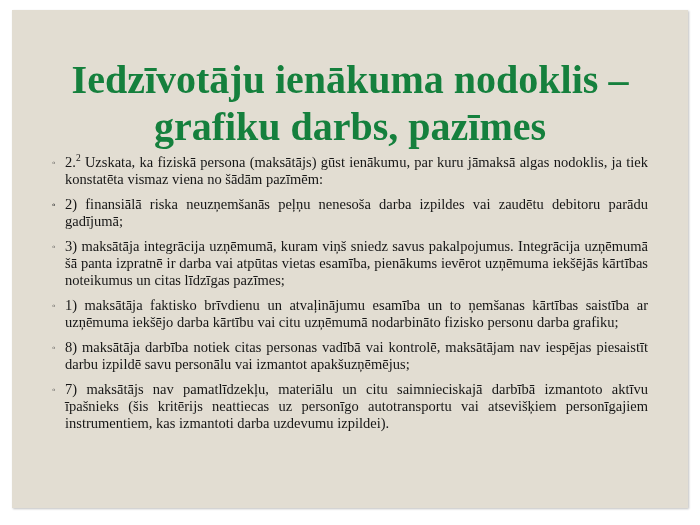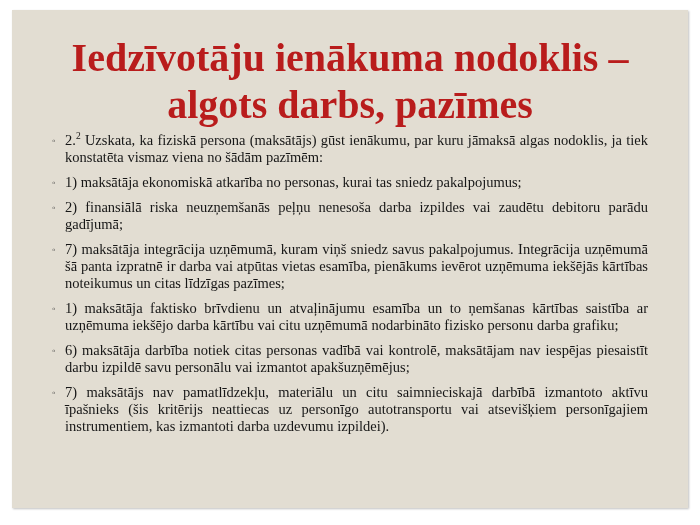--- a/index.html
+++ b/index.html
@@ -16,27 +16,27 @@
   .slide {
     position: absolute;
     left: 12px;
     top: 10px;
     width: 676px;
     height: 498px;
     background: #e2ddd2;
     box-shadow: 1px 1px 2px rgba(0,0,0,0.25);
   }
   .title {
-    margin: 24px 18px 0 18px;
+    margin: 46px 18px 0 18px;
     text-align: center;
     font-family: "Liberation Serif", serif;
     font-weight: 700;
     font-size: 40px;
     line-height: 47px;
-    color: #b91c1c;
+    color: #15803d;
     letter-spacing: 0px;
   }
   .title-line { display: block; }
   .slide-body {
     margin: 4px 40px 0 40px;
   }
   .para {
     position: relative;
     padding-left: 13px;
     margin-bottom: 8px;
@@ -61,25 +61,25 @@
     vertical-align: super;
   }
 </style>
 </head>
 <body>
 
 <div class="page">
   <div class="slide">
     <h1 class="title">
       <span class="title-line">Iedzīvotāju ienākuma nodoklis –</span>
-      <span class="title-line">algots darbs, pazīmes</span>
+      <span class="title-line">grafiku darbs, pazīmes</span>
     </h1>
     <div class="slide-body" id="slide-body">
         <div class="para"><span class="bullet">◦</span><span><span>2.</span><sup>2</sup><span> Uzskata, ka fiziskā persona (maksātājs) gūst ienākumu, par kuru jāmaksā algas nodoklis, ja tiek konstatēta vismaz viena no šādām pazīmēm:</span></span></div>
-        <div class="para"><span class="bullet">◦</span><span><span>1) maksātāja ekonomiskā atkarība no personas, kurai tas sniedz pakalpojumus;</span></span></div>
+        <div class="para"><span class="bullet">◦</span></div>
         <div class="para"><span class="bullet">◦</span><span><span>2) finansiālā riska neuzņemšanās peļņu nenesoša darba izpildes vai zaudētu debitoru parādu gadījumā;</span></span></div>
-        <div class="para"><span class="bullet">◦</span><span><span>7) maksātāja integrācija uzņēmumā, kuram viņš sniedz savus pakalpojumus. Integrācija uzņēmumā šā panta izpratnē ir darba vai atpūtas vietas esamība, pienākums ievērot uzņēmuma iekšējās kārtības noteikumus un citas līdzīgas pazīmes;</span></span></div>
+        <div class="para"><span class="bullet">◦</span><span><span>3) maksātāja integrācija uzņēmumā, kuram viņš sniedz savus pakalpojumus. Integrācija uzņēmumā šā panta izpratnē ir darba vai atpūtas vietas esamība, pienākums ievērot uzņēmuma iekšējās kārtības noteikumus un citas līdzīgas pazīmes;</span></span></div>
         <div class="para"><span class="bullet">◦</span><span><span>1) maksātāja faktisko brīvdienu un atvaļinājumu esamība un to ņemšanas kārtības saistība ar uzņēmuma iekšējo darba kārtību vai citu uzņēmumā nodarbināto fizisko personu darba grafiku;</span></span></div>
-        <div class="para"><span class="bullet">◦</span><span><span>6) maksātāja darbība notiek citas personas vadībā vai kontrolē, maksātājam nav iespējas piesaistīt darbu izpildē savu personālu vai izmantot apakšuzņēmējus;</span></span></div>
+        <div class="para"><span class="bullet">◦</span><span><span>8) maksātāja darbība notiek citas personas vadībā vai kontrolē, maksātājam nav iespējas piesaistīt darbu izpildē savu personālu vai izmantot apakšuzņēmējus;</span></span></div>
         <div class="para"><span class="bullet">◦</span><span><span>7) maksātājs nav pamatlīdzekļu, materiālu un citu saimnieciskajā darbībā izmantoto aktīvu īpašnieks (šis kritērijs neattiecas uz personīgo autotransportu vai atsevišķiem personīgajiem instrumentiem, kas izmantoti darba uzdevumu izpildei).</span></span></div>
       </div>
   </div>
 </div>
 
 </body></html>

